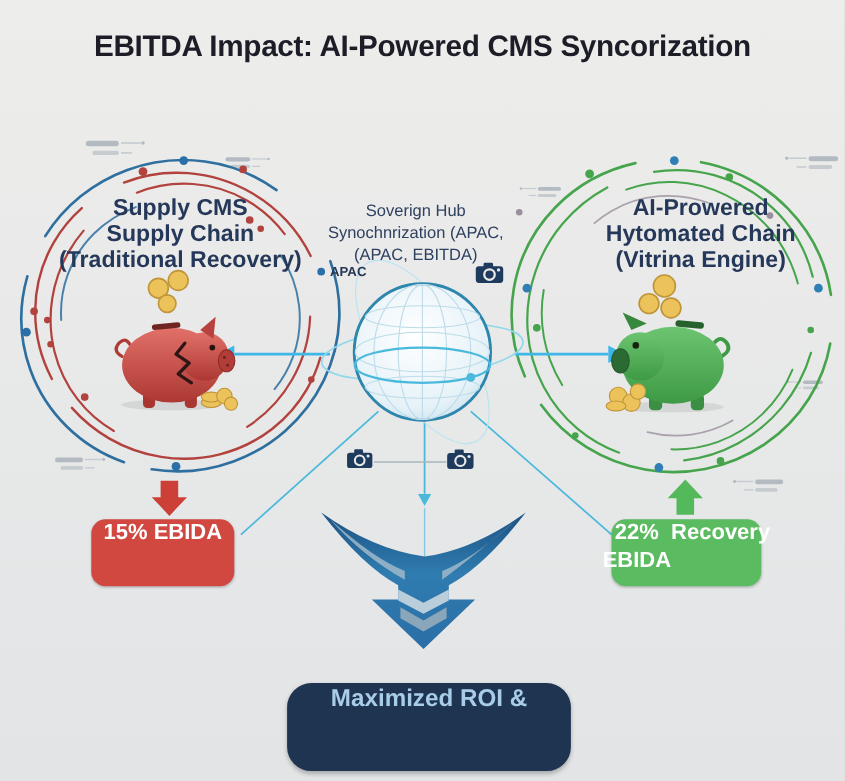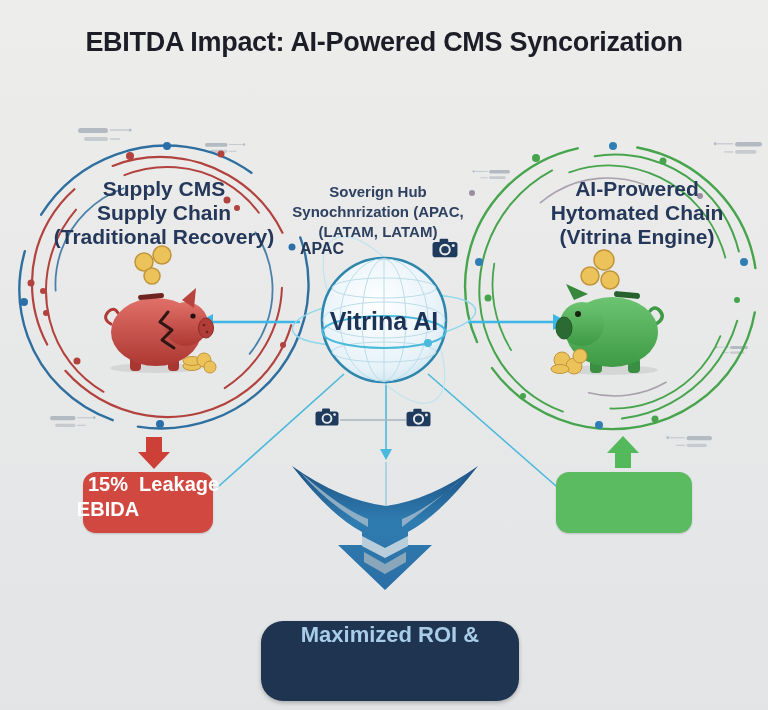--- a/index.html
+++ b/index.html
@@ -8,23 +8,23 @@
     background:linear-gradient(180deg,#ededeb 0%,#e7e8e8 55%,#e3e4e6 100%);
     font-family:"Liberation Sans",sans-serif;
   }
   svg#art{position:absolute;left:0;top:0;z-index:1;}
   .txt{position:absolute;z-index:3;text-align:center;}
   .page-title{left:0;top:27px;width:768px;font-size:27px;font-weight:800;color:#1d1d28;letter-spacing:-.3px;}
   .heading{font-weight:700;color:#25385a;}
   .heading div{line-height:24px;font-size:21px;}
   .heading-left{left:24px;top:177px;width:280px;}
   .heading-right{left:496px;top:177px;width:282px;}
-  .heading-center{left:278px;top:182px;width:200px;color:#2e4160;font-weight:700;}
+  .heading-center{left:278px;top:182px;width:200px;color:#2e4160;font-weight:400;}
   .heading-center div{font-size:15px;line-height:20px;}
-  .apac-label{left:300px;top:240px;width:60px;text-align:left;font-size:16px;font-weight:800;color:#253754;}
+  .apac-label{left:300px;top:240px;width:60px;text-align:left;font-size:12px;font-weight:800;color:#253754;}
   .globe-label{left:306px;top:307px;width:156px;font-size:25px;font-weight:800;color:#1c3357;}
   .badge{position:absolute;z-index:3;display:flex;flex-direction:row;justify-content:center;text-align:center;}
   .badge div{font-weight:800;font-size:20px;line-height:25px;color:#ffffff;}
   .badge-red{left:83px;top:472px;width:130px;height:61px;border-radius:13px;background:#d14840;box-shadow:0 1px 2px rgba(0,0,0,.18);}
   .badge-green{left:556px;top:472px;width:136px;height:61px;border-radius:13px;background:#5bbb60;box-shadow:0 1px 2px rgba(0,0,0,.18);}
   .badge-navy{left:261px;top:621px;width:258px;height:80px;border-radius:22px;background:#1e3450;box-shadow:0 2px 4px rgba(0,0,0,.25);gap:48px;}
   .badge-navy div{color:#a9cde9;font-size:22px;line-height:28px;}
 </style>
 </head>
 <body>
@@ -230,38 +230,38 @@
 
   <div class="txt heading heading-left">
     <div>Supply CMS</div>
     <div>Supply Chain</div>
     <div>(Traditional Recovery)</div>
   </div>
 
   <div class="txt heading heading-center">
     <div>Soverign Hub</div>
     <div>Synochnrization (APAC,</div>
-    <div>(LATAM, LATAM)</div>
+    <div>(APAC, EBITDA)</div>
   </div>
 
   <div class="txt apac-label">APAC</div>
 
   <div class="txt heading heading-right">
     <div>AI-Prowered</div>
     <div>Hytomated Chain</div>
     <div>(Vitrina Engine)</div>
   </div>
 
-  <div class="txt globe-label">Vitrina AI</div>
 
   <div class="badge badge-red">
     <div>15% EBIDA</div>
-    <div>Leakage</div>
   </div>
 
   <div class="badge badge-green">
+    <div>22% EBIDA</div>
+    <div>Recovery</div>
   </div>
 
   <div class="badge badge-navy">
     <div>Maximized ROI &amp;</div>
   </div>
 
 </div>
 
 </body></html>

